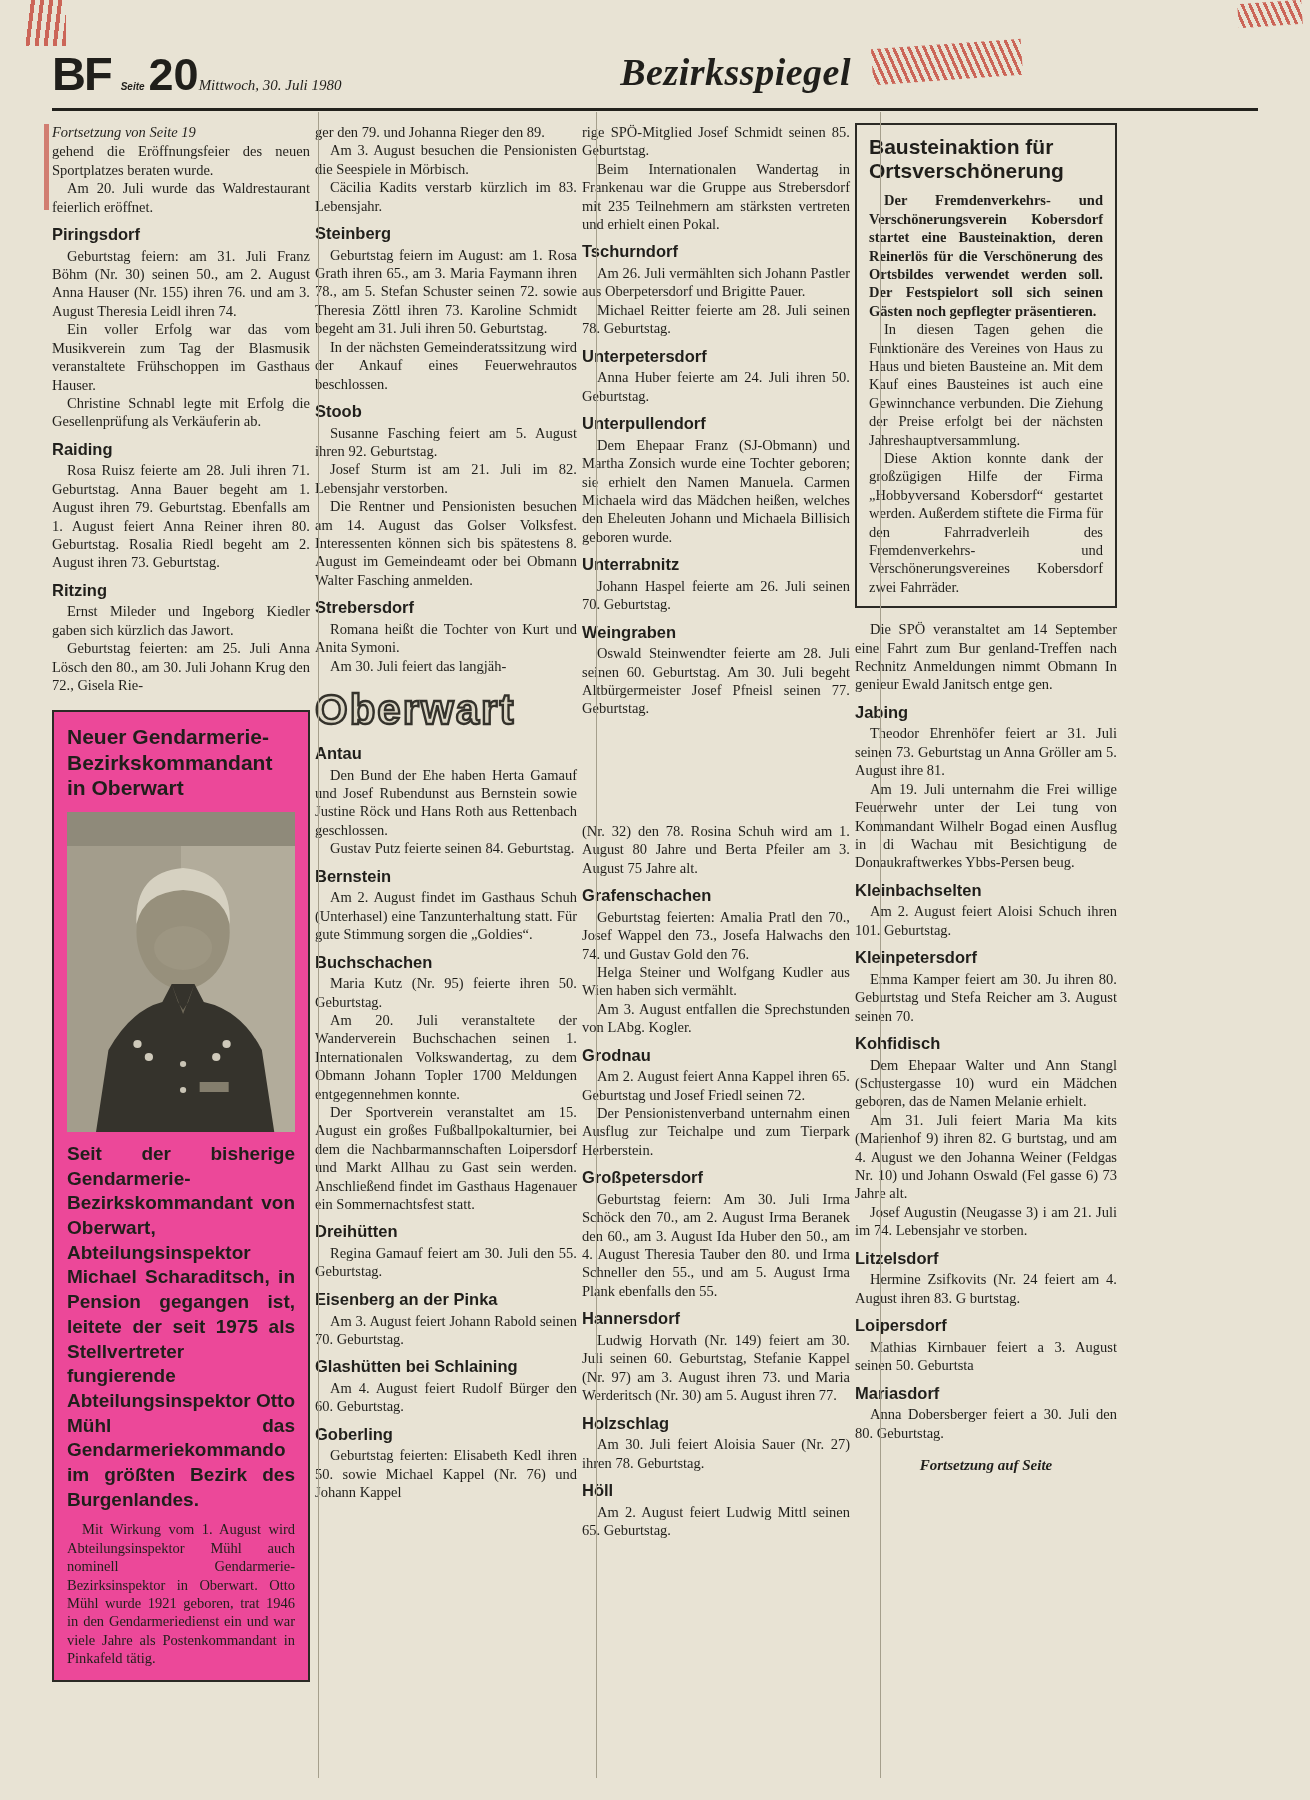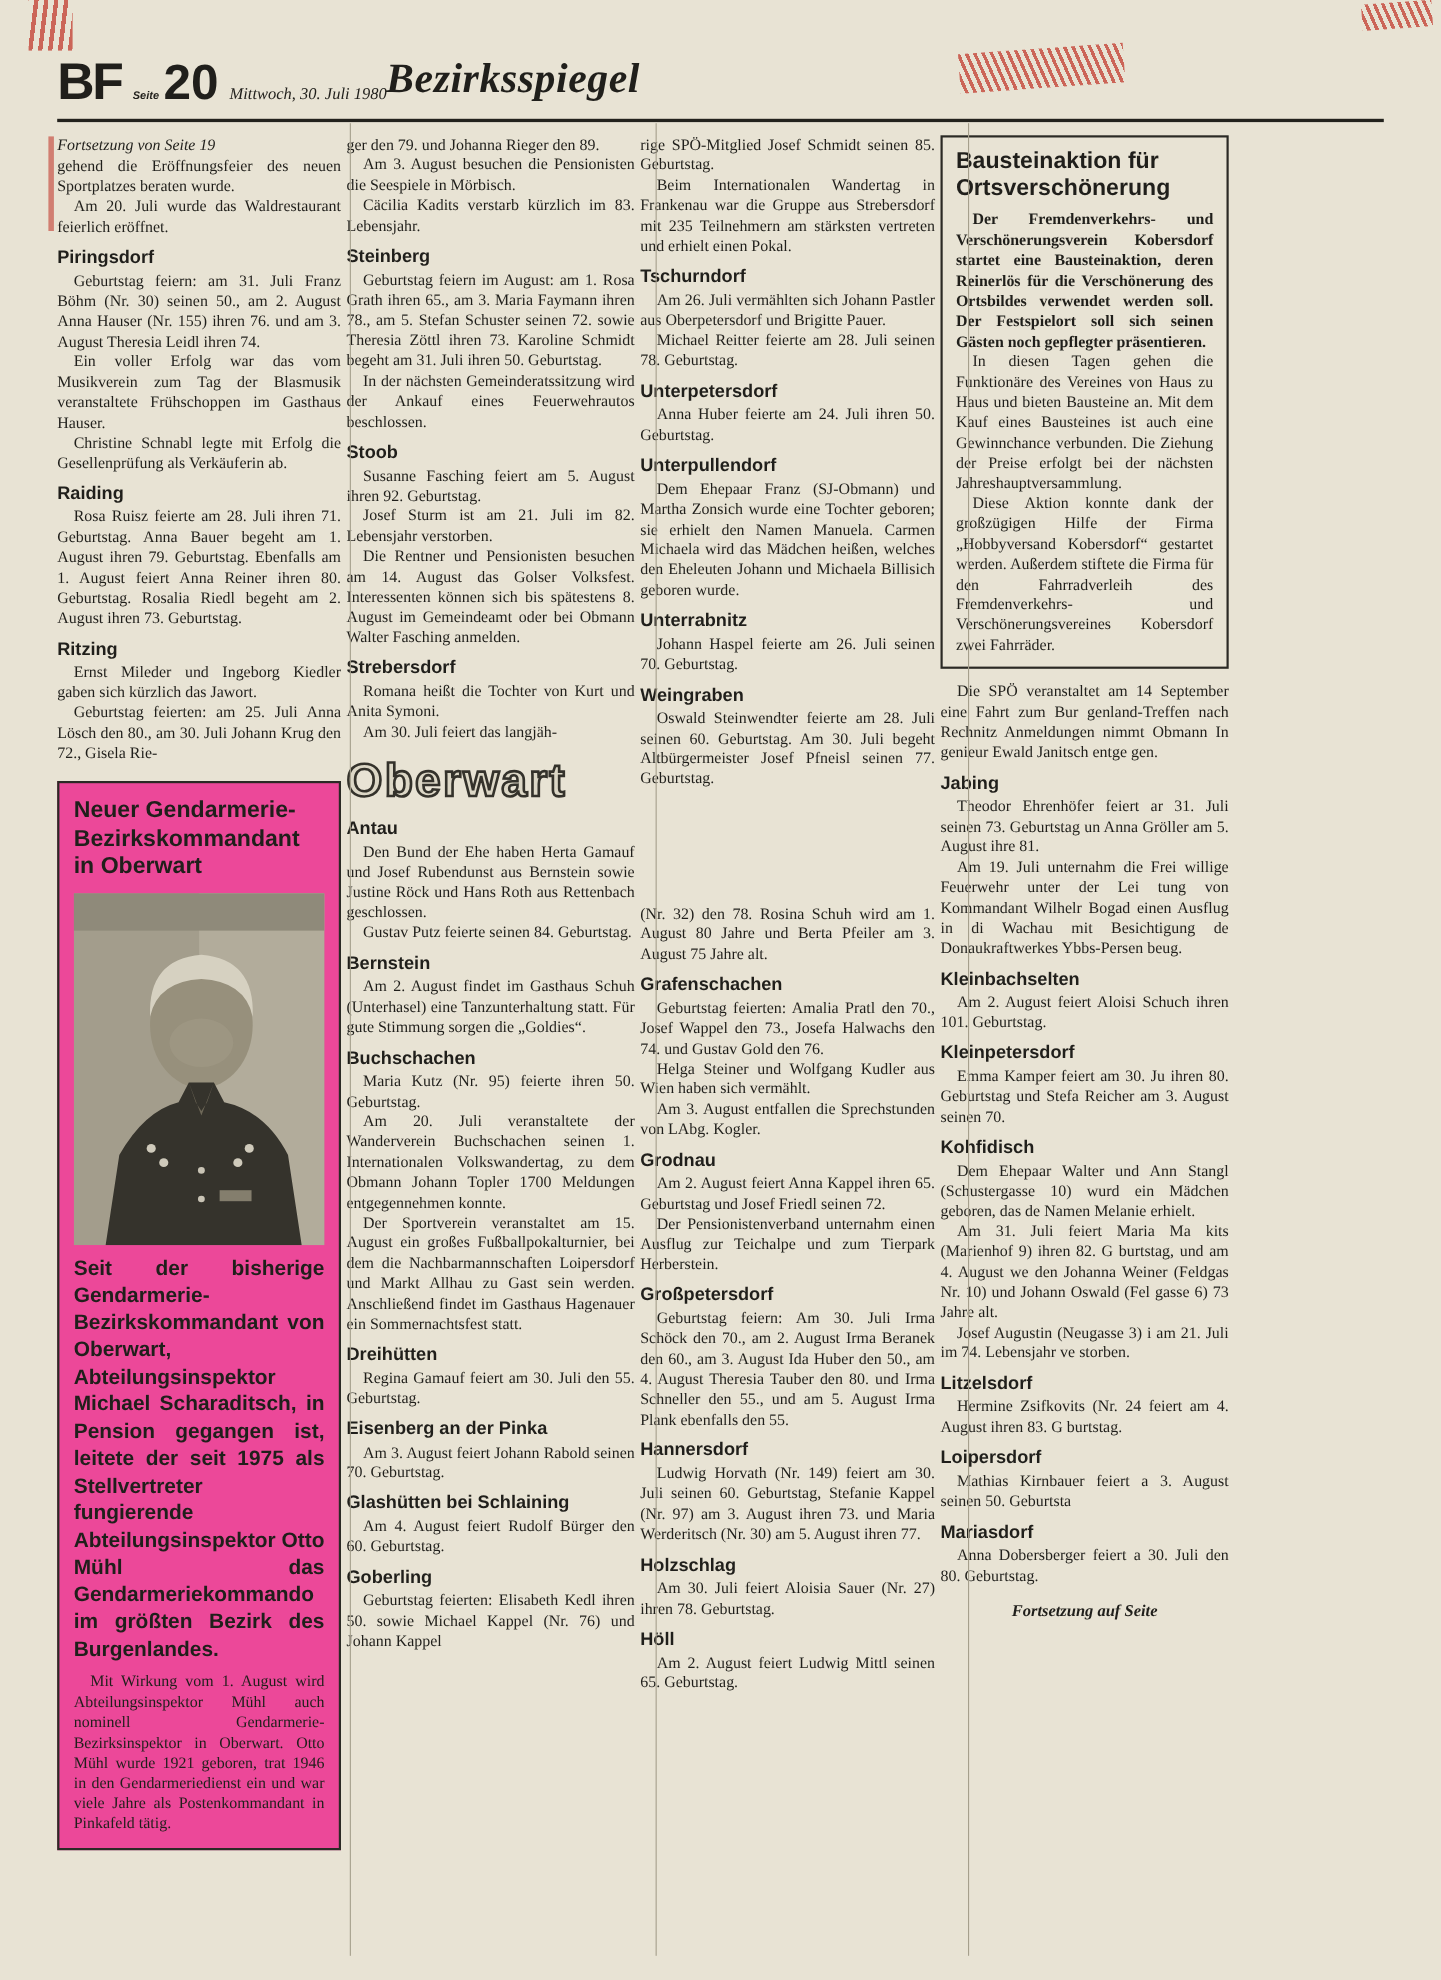--- a/index.html
+++ b/index.html
@@ -3,22 +3,22 @@
 <meta charset="utf-8">
 <style>
   html,body{margin:0;padding:0;background:#b9b4a6;}
   .page{position:relative;width:1310px;height:1800px;background:#e8e3d4;overflow:hidden;color:#201f1b;}
   
   .masthead{position:relative;margin:50px 52px 0;height:54px;}
   .mast-left{display:flex;align-items:baseline;font-family:"Liberation Sans",sans-serif;}
   .bf{font-size:47px;font-weight:900;letter-spacing:-2px;line-height:1;}
   .seite{font-size:10px;font-weight:bold;font-style:italic;margin-left:10px;}
   .pagenum{font-size:45px;font-weight:900;line-height:1;margin-left:4px;}
-  .date{font-size:15px;font-style:italic;margin-left:10px;font-family:"Liberation Serif",serif;}
-  .mast-title{position:absolute;top:0;left:299px;width:500px;text-align:left;
+  .date{font-size:15px;font-style:italic;font-family:"Liberation Serif",serif;}
+  .mast-title{position:absolute;top:0;left:299px;width:500px;text-align:right;
       font-family:"Liberation Serif",serif;font-style:italic;font-weight:bold;font-size:38px;letter-spacing:.5px;}
   .rule{margin:4px 52px 0;height:3px;background:#23221d;}
   
   .cols{display:grid;grid-template-columns:258px 262px 268px 262px;column-gap:5px;margin:12px 52px 0;align-items:start;}
   .col{font-family:"Liberation Serif",serif;font-size:14.5px;line-height:1.27;}
   .para{margin:0;text-indent:15px;text-align:justify;}
   .noindent{text-indent:0;}
   .cont{font-style:italic;margin:0 0 1px;}
   .sec{font-family:"Liberation Sans",sans-serif;font-weight:bold;font-size:16.5px;line-height:1.25;margin:8px 0 2px;}
   .banner{font-family:"Liberation Sans",sans-serif;font-weight:800;font-size:42px;line-height:1;

